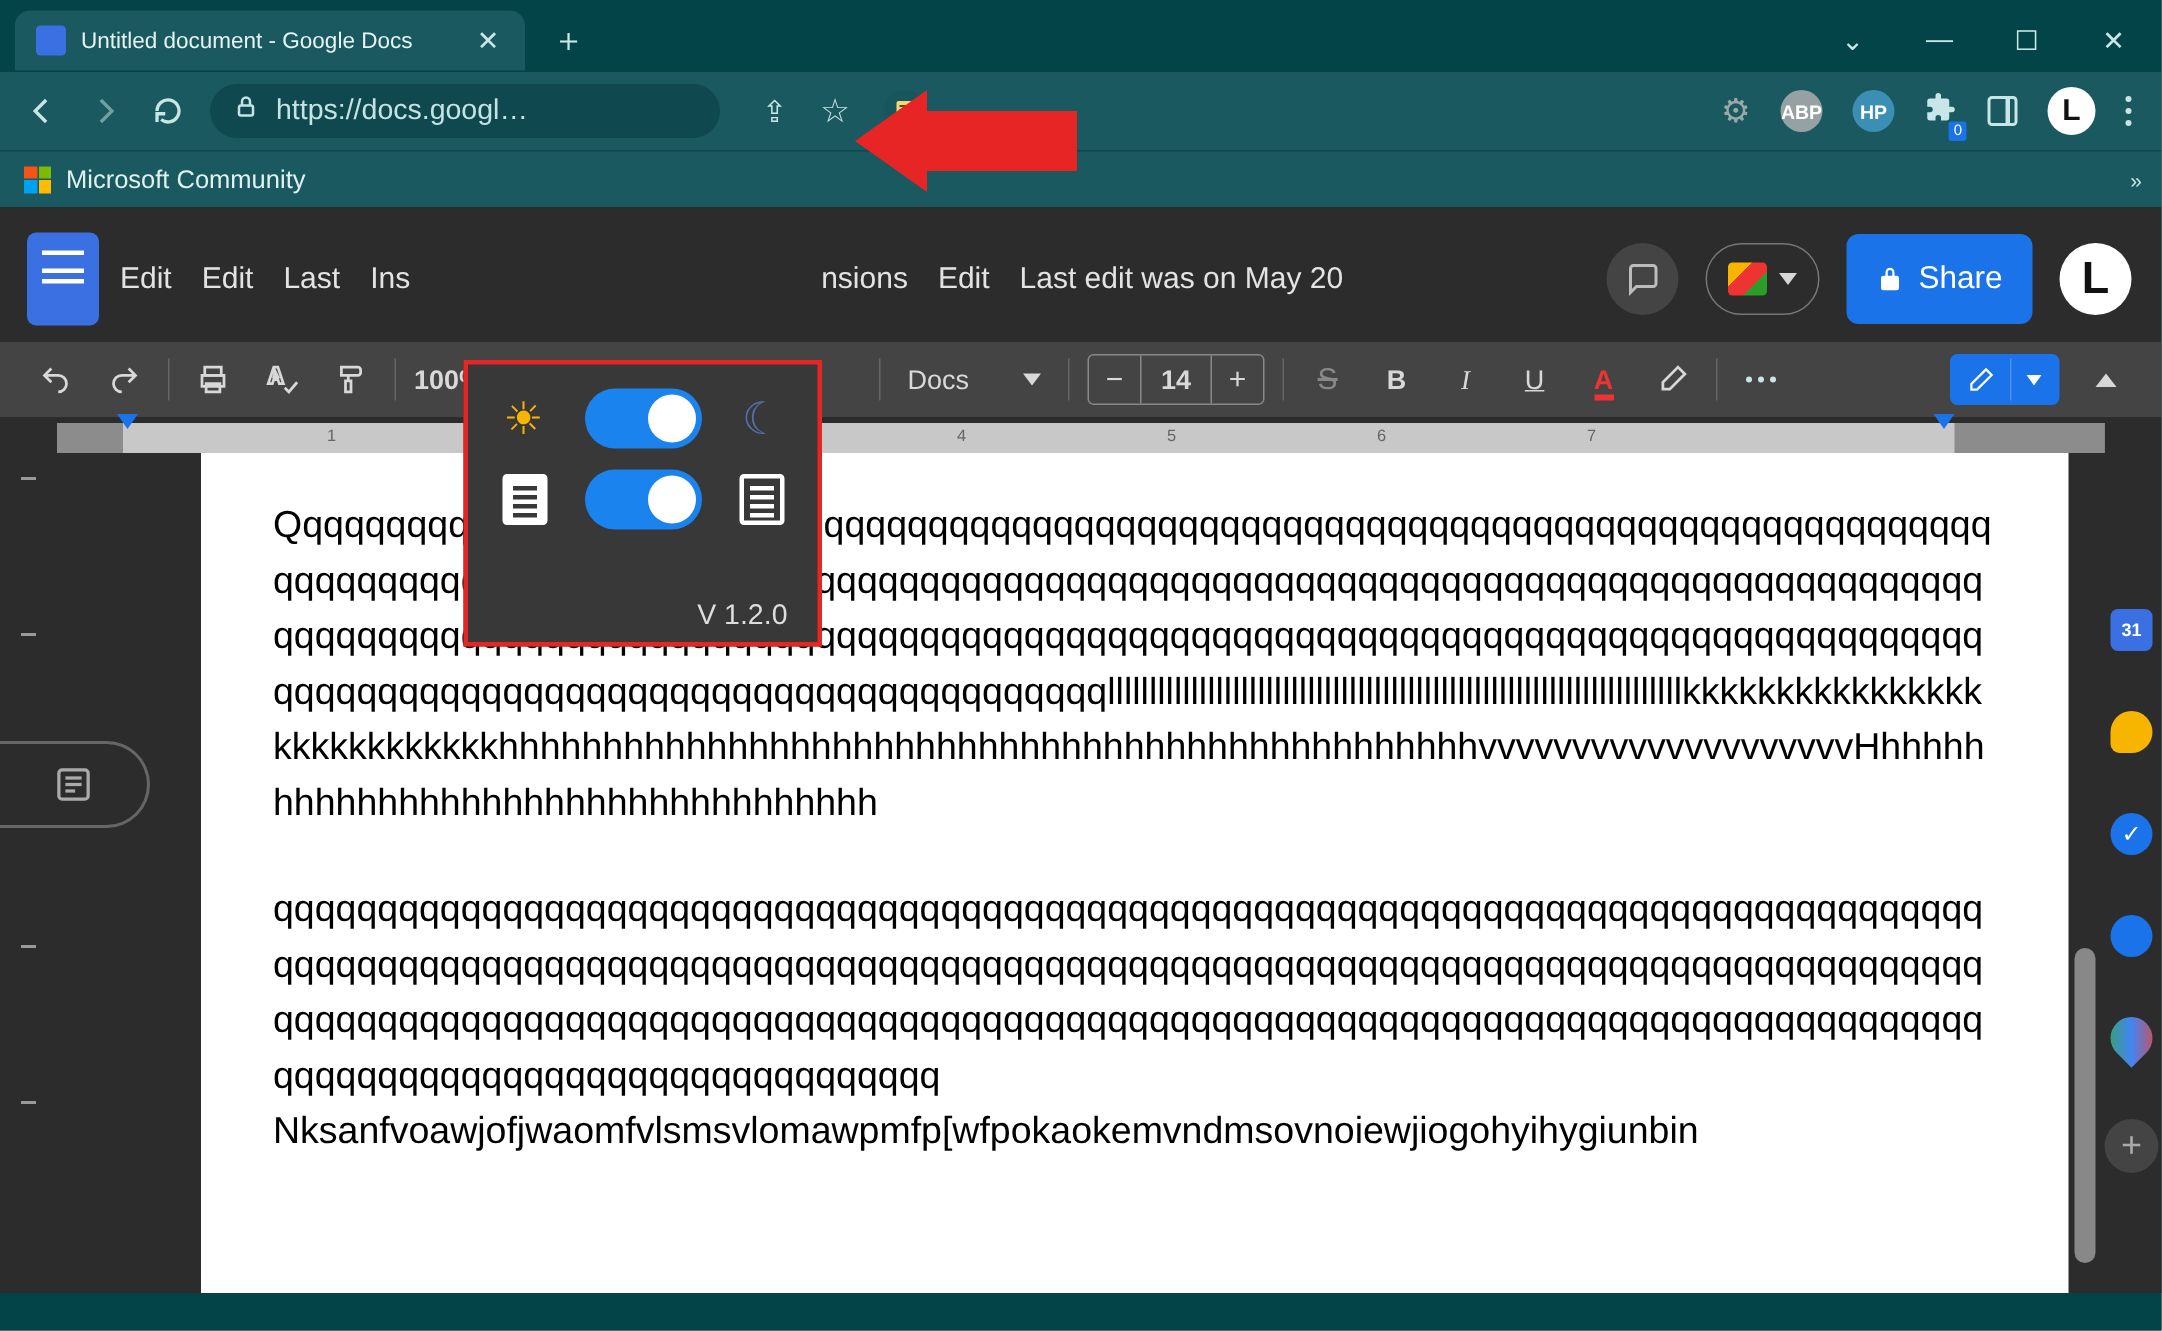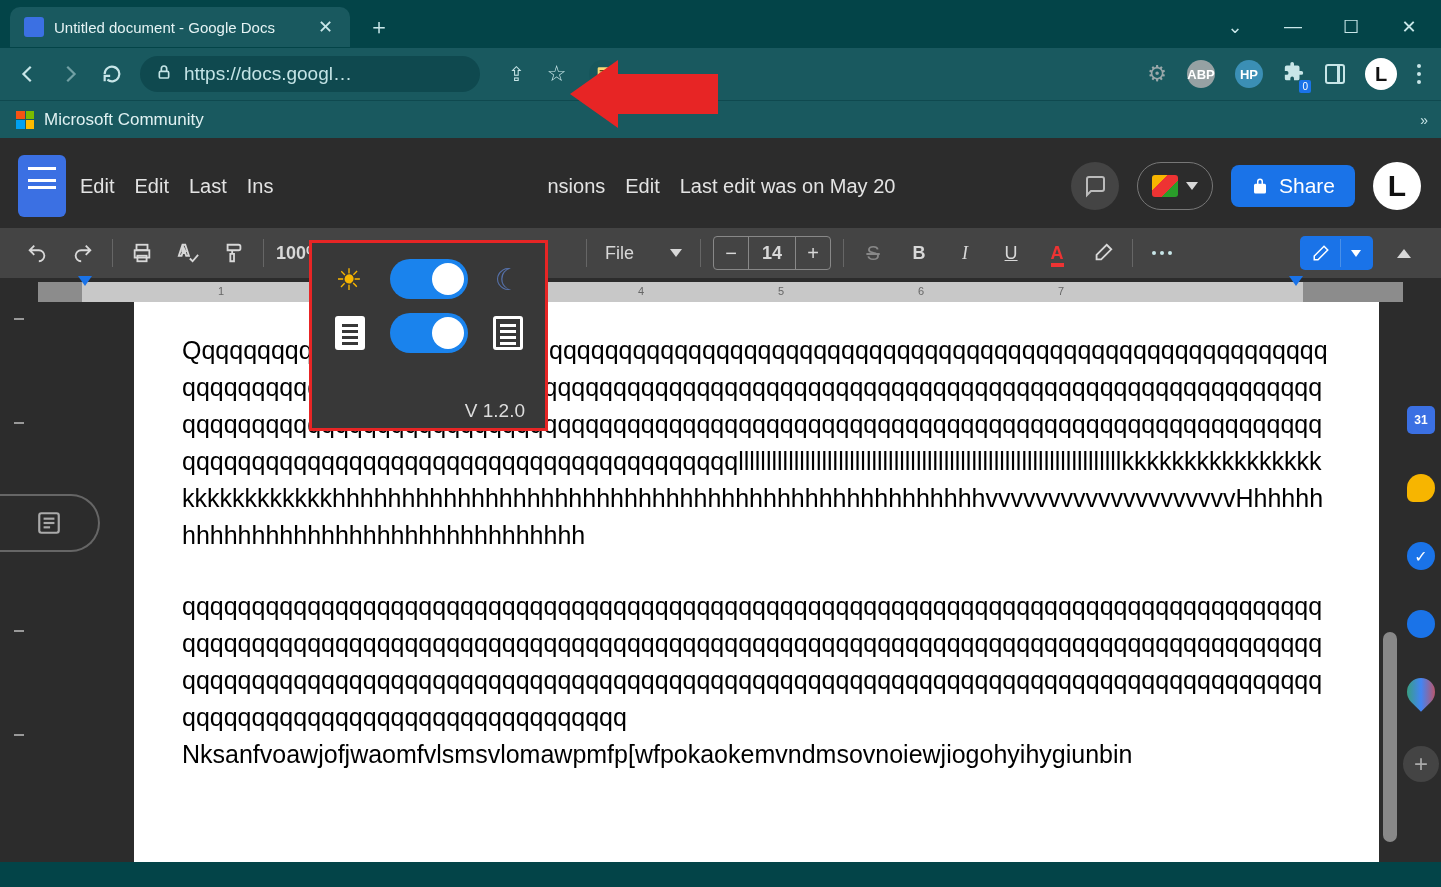--- a/index.html
+++ b/index.html
@@ -51,21 +51,21 @@
   .docs-icon:before{content:"";position:absolute;left:10px;right:10px;top:24px;height:3px;background:#fff;}
   .doc-col{display:flex;flex-direction:column;gap:8px;}
   .doc-title{background:#000;color:#fff;padding:4px 12px;font-size:26px;border-radius:2px;}
   .menu-row{display:flex;gap:20px;color:#e3e3e3;font-size:20px;align-items:center;}
   .menu-item{white-space:nowrap;}
   .last-edit{}
   .hdr-right{margin-left:auto;display:flex;align-items:center;gap:18px;}
   .hdr-circle{width:48px;height:48px;border-radius:50%;background:#444;display:flex;align-items:center;justify-content:center;}
   .meet-pill{height:48px;border:1px solid #777;border-radius:26px;display:flex;align-items:center;gap:8px;padding:0 14px;}
   .meet-sq{width:26px;height:22px;background:linear-gradient(135deg,#f7b500 0 33%,#e33 33% 66%,#2a9d2a 66%);border-radius:3px;}
-  .share-btn{height:42px;background:#1a73e8;border-radius:8px;display:flex;align-items:center;gap:10px;padding:0 20px;color:#fff;font-weight:500;font-size:21px;}
+  .share-btn{height:60px;background:#1a73e8;border-radius:8px;display:flex;align-items:center;gap:10px;padding:0 20px;color:#fff;font-weight:500;font-size:21px;}
   .avatar2{width:48px;height:48px;border-radius:50%;background:#fff;display:flex;align-items:center;justify-content:center;color:#111;font-weight:800;font-size:30px;}
   
   .toolbar{height:50px;background:#444;display:flex;align-items:center;padding:0 20px;gap:12px;color:#d8d8d8;font-size:18px;}
   .tb-btn{width:34px;height:34px;display:flex;align-items:center;justify-content:center;border-radius:4px;}
   .tb-btn svg{stroke:#d8d8d8;fill:none;stroke-width:2;}
   .tb-sep{width:1px;height:28px;background:#666;}
   .zoom-box{display:flex;align-items:center;gap:4px;}
   .font-sel{display:flex;align-items:center;gap:36px;border:none;padding:0 6px;}
   .fsz{display:flex;align-items:center;border:1px solid #888;border-radius:4px;height:34px;}
   .fsz button{width:34px;height:100%;background:none;border:none;color:#d8d8d8;font-size:20px;}
@@ -278,21 +278,21 @@
           <path d="M17 3H5v6h12a2 2 0 0 0 2-2V5a2 2 0 0 0-2-2zM10 9v4H8v8h4v-8h-2z"></path>
         </svg>
       </div>
     <div class="tb-sep"></div>
     <div class="zoom-box">
       <span style="font-weight:600">100%</span>
     </div>
     <div style="width:240px"></div>
     <div class="tb-sep"></div>
     <div class="font-sel">
-      <span>File</span>
+      <span>Docs</span>
       <div class="caret-down"></div>
     </div>
     <div class="tb-sep"></div>
     <div class="fsz">
       <button>−</button>
       <div class="val">14</div>
       <button>+</button>
     </div>
     <div class="tb-sep"></div>
     <div class="tb-btn" style="font-family:serif;position:relative;">

